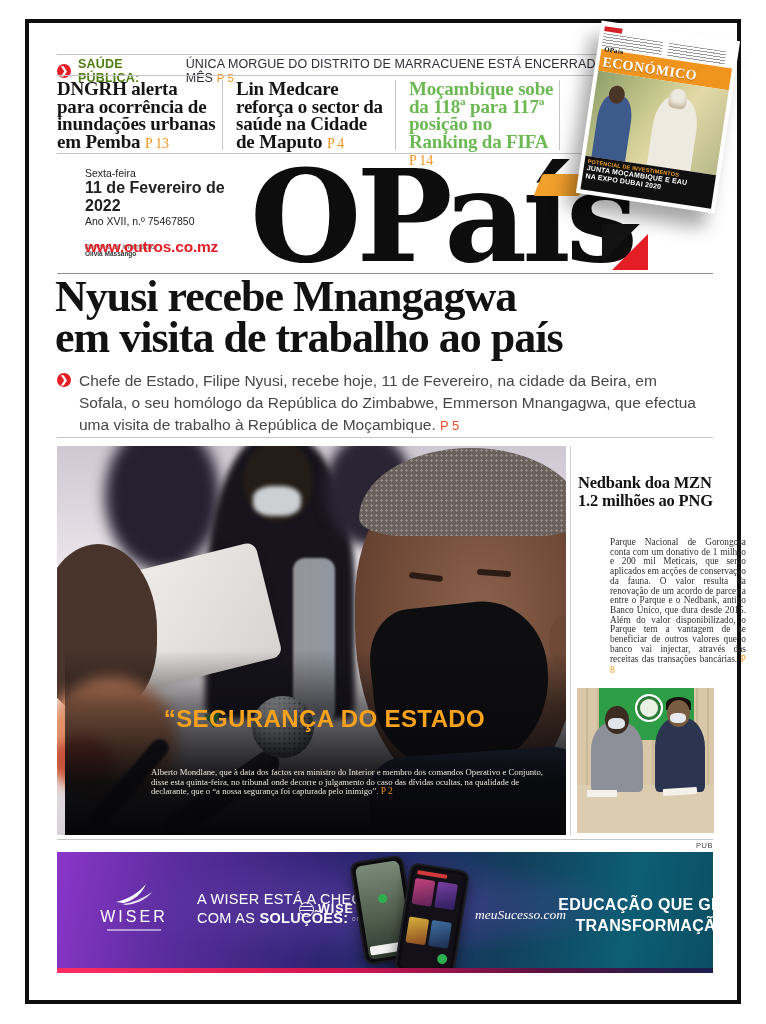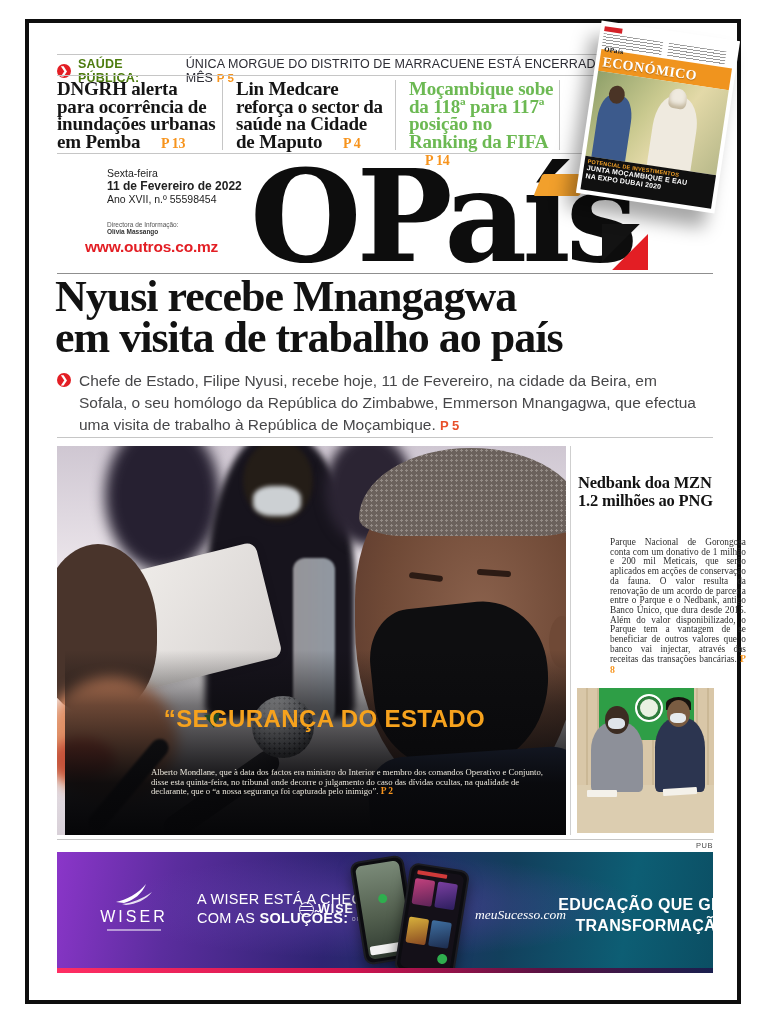--- a/index.html
+++ b/index.html
@@ -11,36 +11,36 @@
 
   
   .hr{position:absolute;left:57px;width:656px;height:1px;background:#c6c6c6;}
 
   
   .kicker{position:absolute;left:57px;top:57px;width:600px;display:flex;align-items:center;gap:7px;}
   .arrow-dot{width:14px;height:14px;border-radius:50%;background:#e31e24;color:#fff;font-weight:bold;
              font-size:10px;line-height:14px;text-align:center;flex:0 0 auto;}
   .kicker .sec{color:#4d7c0f;font-weight:bold;font-size:12.5px;letter-spacing:.2px;}
   .kicker .hl{color:#2c2c34;font-size:12.5px;letter-spacing:.1px;}
-  .pref{color:#f7941d;font-weight:bold;}
+  .pref{color:#f7941d;font-weight:normal;}
   .kicker .pref{font-size:11.5px;}
 
   
   .teaser{position:absolute;top:80px;font-family:"Liberation Serif",serif;font-weight:bold;
           font-size:19px;line-height:17.5px;letter-spacing:-.2px;color:#151515;}
-  .teaser .pref{font-size:14px;margin-left:16px;}
+  .teaser .pref{font-size:14px;}
   .t1{left:57px;width:160px;}
   .t2{left:236px;width:152px;}
   .t3{left:409px;width:148px;color:#6cb953;}
   .vline{position:absolute;width:1px;background:#c6c6c6;}
 
   
-  .mast-left{position:absolute;left:85px;top:167px;width:170px;color:#222;margin-left:22px;}
+  .mast-left{position:absolute;left:85px;top:167px;width:170px;color:#222;}
   .mast-left .wd{font-size:10.5px;}
-  .mast-left .dt{font-size:12px;font-weight:bold;}
+  .mast-left .dt{font-size:16px;font-weight:bold;}
   .mast-left .ed{font-size:10.5px;}
   .mast-left .dir1{margin-top:16px;font-size:6.5px;color:#555;}
   .mast-left .dir2{font-size:6.5px;font-weight:bold;color:#333;}
   .website{position:absolute;left:85px;top:238px;font-size:15.5px;font-weight:bold;color:#e31e24;letter-spacing:-.2px;}
 
   .logo{position:absolute;left:250px;top:152px;font-family:"DejaVu Serif",serif;font-weight:bold;
         font-size:128px;line-height:1;letter-spacing:-5px;color:#0d0d0d;}
   .logo-accent{position:absolute;left:288px;top:22px;width:46px;height:22px;background:#f2a02c;
                transform:skewX(-22deg);border-radius:2px;}
   .logo-badge{position:absolute;left:350px;top:70px;width:46px;height:46px;}
@@ -201,21 +201,21 @@
 <div class="vline" style="left:222px;top:80px;height:70px;"></div>
 <div class="teaser t2"><span>Lin Medcare reforça o sector da saúde na Cidade de Maputo</span> <span class="pref">P 4</span></div>
 <div class="vline" style="left:395px;top:80px;height:70px;"></div>
 <div class="teaser t3"><span>Moçambique sobe da 118ª para 117ª posição no Ranking da FIFA</span> <span class="pref">P 14</span></div>
 <div class="vline" style="left:559px;top:80px;height:70px;"></div>
 <div class="hr" style="top:153px;"></div>
 
 <div class="mast-left">
   <div class="wd">Sexta-feira</div>
   <div class="dt">11 de Fevereiro de 2022</div>
-  <div class="ed">Ano XVII, n.º 55598454</div>
+  <div class="ed">Ano XVII, n.º 75467850</div>
   <div class="dir1">Directora de Informação:</div>
   <div class="dir2">Olívia Massango</div>
 </div>
 <div class="website">www.outros.co.mz</div>
 
 <div class="logo">
   <span>OPaís</span>
   <span class="logo-accent"></span>
   <span class="logo-badge" style="left:352px;top:72px;">
     <span class="b-black"></span>

